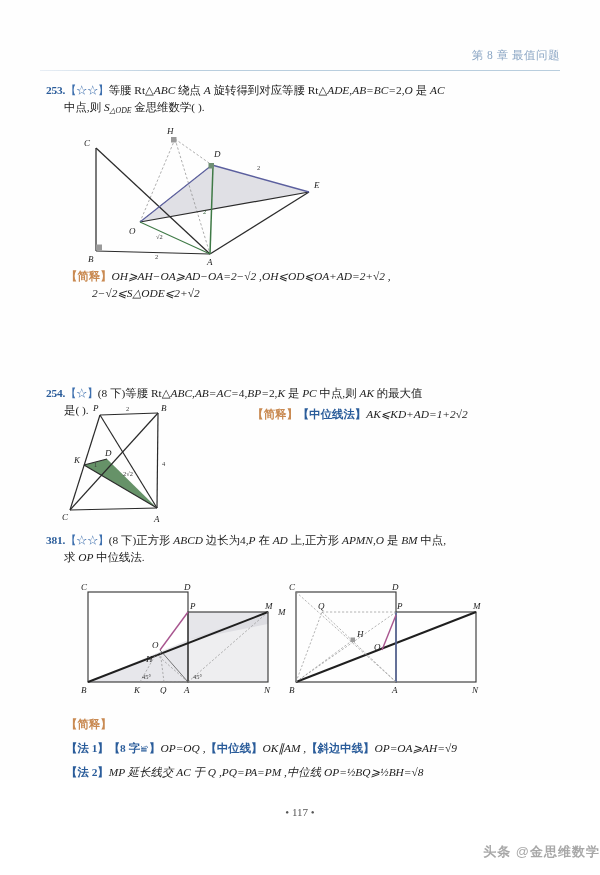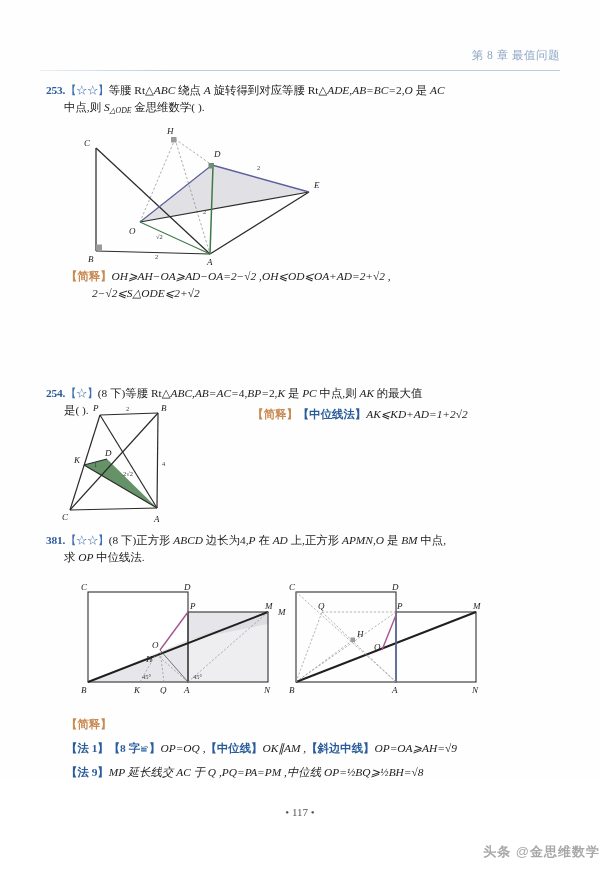--- a/index.html
+++ b/index.html
@@ -275,21 +275,21 @@
       <text class="lbl" x="114" y="111">A</text>
       <text class="lbl" x="194" y="111">N</text>
     </svg>
   </div>
 
   <div class="qblock" style="left:66px; top:712px; width:490px; line-height:24px;">
     <span class="tag-jian">【简释】</span>
     <br>
     <span class="tag-blue">【法 1】</span><span class="tag-blue">【8 字≌】</span><span class="mi">OP=OQ ,</span><span class="tag-blue">【中位线】</span><span class="mi">OK∥AM ,</span><span class="tag-blue">【斜边中线】</span><span class="mi">OP=OA⩾AH=√9</span>
     <br>
-    <span class="tag-blue">【法 9】</span><span class="mi">MP 延长线交 AC 于 Q ,PQ=PA=PM ,中位线 OP=½BQ⩾½BH=√8</span>
+    <span class="tag-blue">【法 2】</span><span class="mi">MP 延长线交 AC 于 Q ,PQ=PA=PM ,中位线 OP=½BQ⩾½BH=√8</span>
   </div>
 
   <div class="pagenum">•  117  •</div>
   <div class="watermark">
     <span>头条 </span><span class="wm-at">@</span><span>金思维数学</span>
   </div>
 
 </div>
 
 </body></html>

